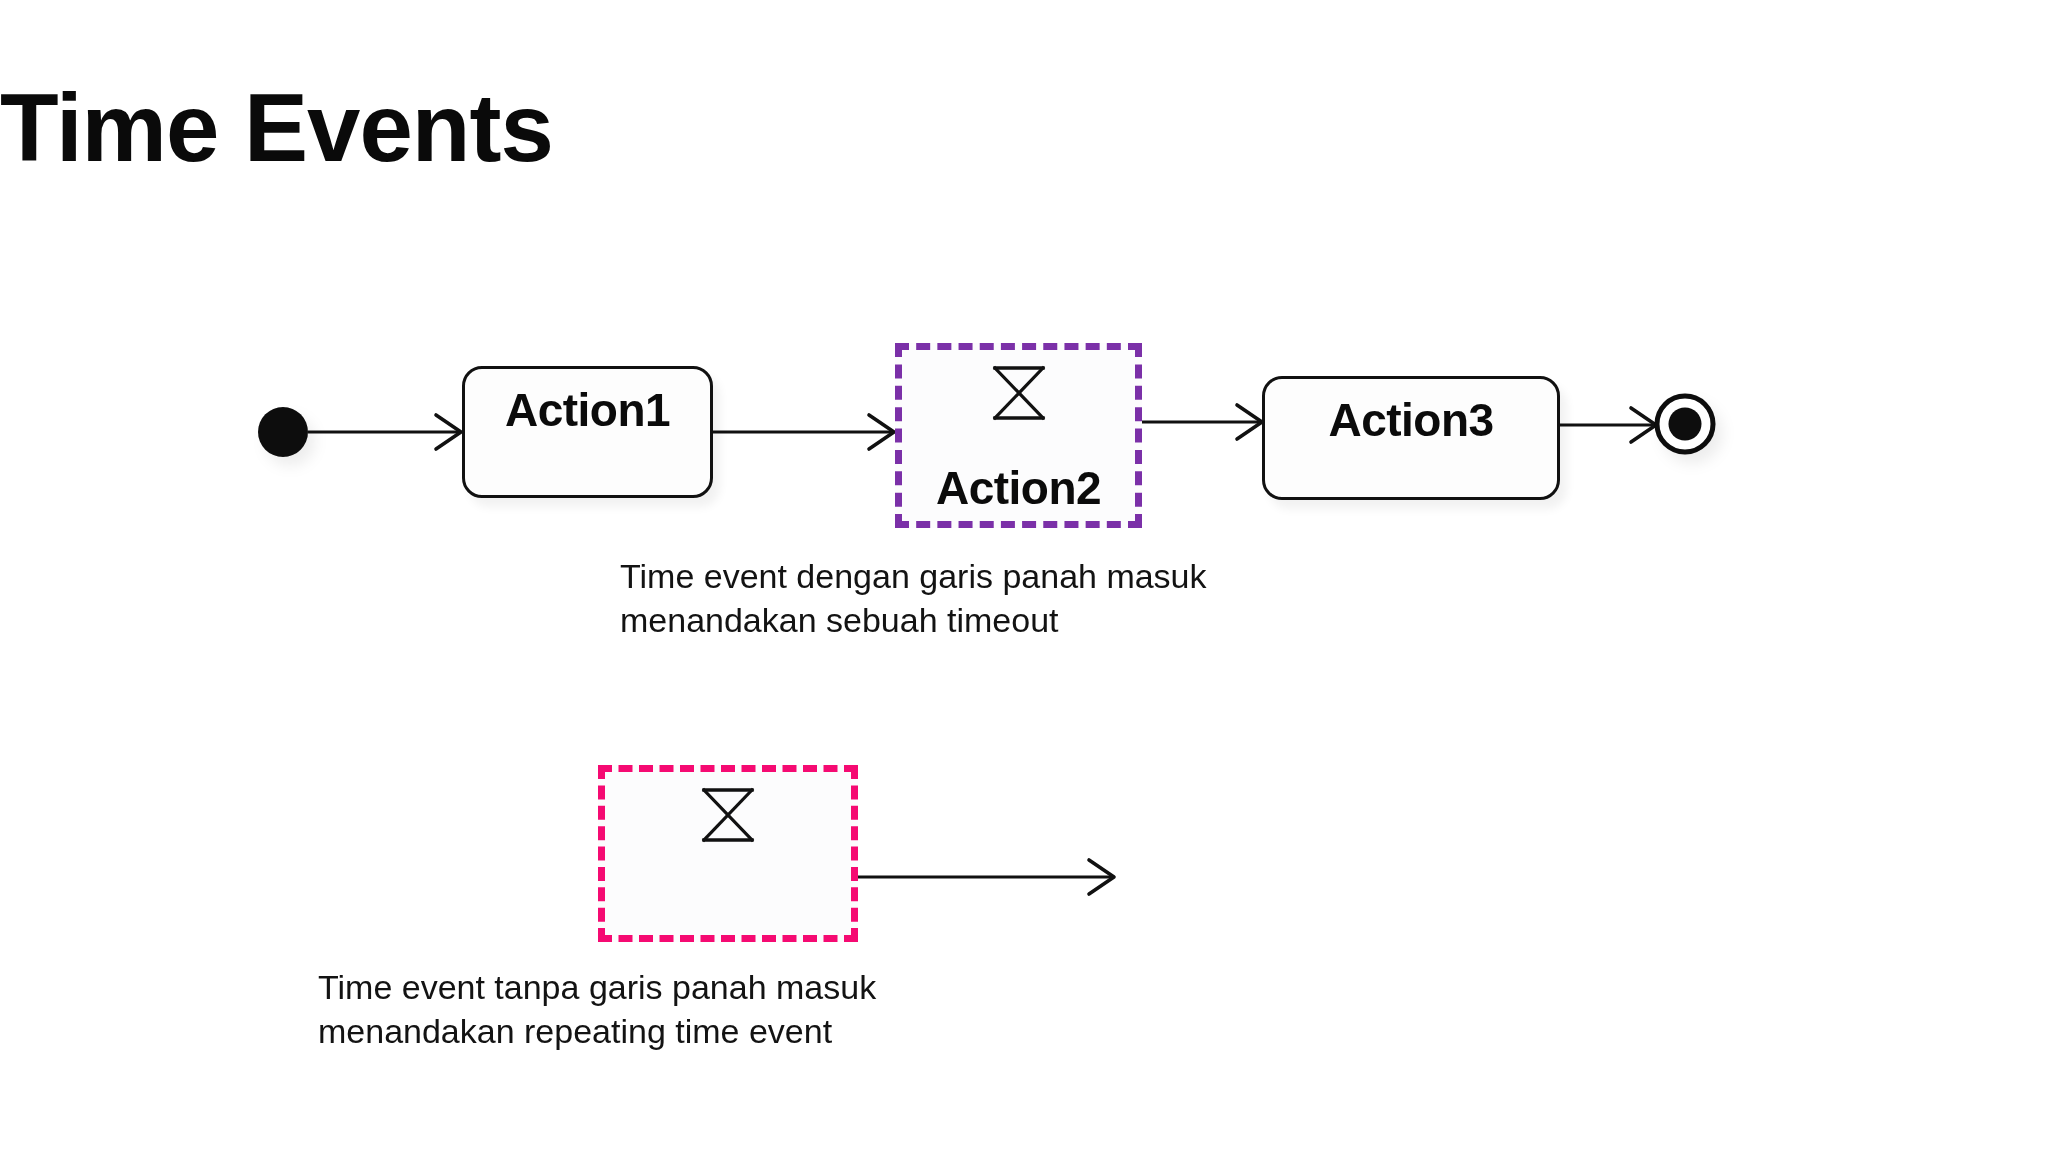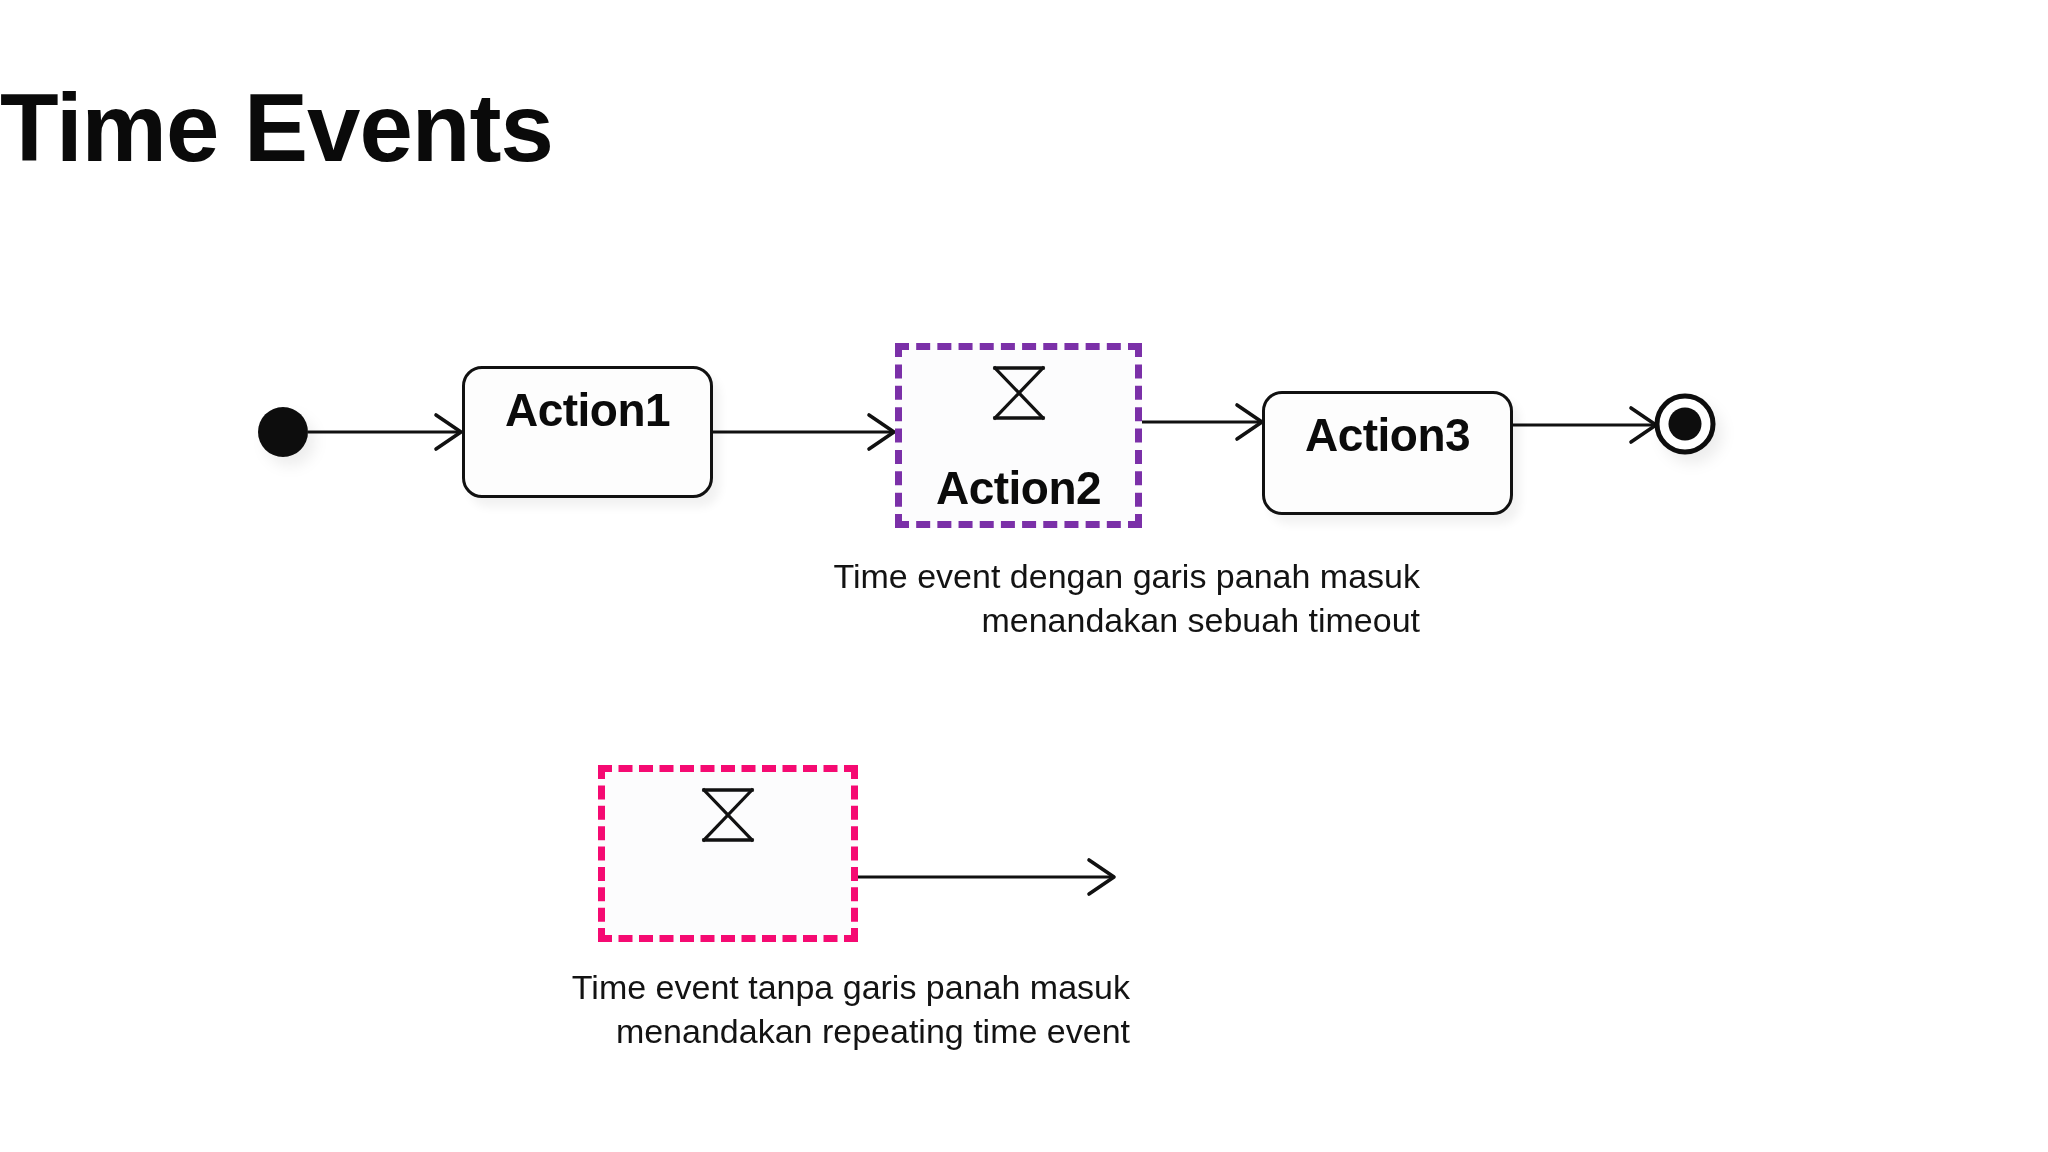--- a/index.html
+++ b/index.html
@@ -95,21 +95,21 @@
   .time-event-box .hourglass {
     position: absolute;
     left: 50%;
     transform: translateX(-50%);
     top: 12px;
   }
 
   
   .caption {
     position: absolute;
-    text-align: right;
+    text-align: left;
     font-family: "Liberation Sans", sans-serif;
     font-size: 34px;
     font-weight: 400;
     color: #131313;
     line-height: 1.30;
     white-space: pre-line;
   }
 </style>
 </head>
 <body>
@@ -170,35 +170,35 @@
       <svg width="62" height="62" viewBox="0 0 62 62" xmlns="http://www.w3.org/2000/svg">
         <line x1="7" y1="6" x2="55" y2="6" stroke="#111111" stroke-width="3.4" stroke-linecap="square"></line>
         <line x1="7" y1="56" x2="55" y2="56" stroke="#111111" stroke-width="3.4" stroke-linecap="square"></line>
         <line x1="7" y1="6" x2="55" y2="56" stroke="#111111" stroke-width="3.2" stroke-linecap="square"></line>
         <line x1="55" y1="6" x2="7" y2="56" stroke="#111111" stroke-width="3.2" stroke-linecap="square"></line>
       </svg>
     </span>
     <div class="te-label">Action2</div>
   </div>
 
-  <div class="action-box" style="left:1262px; top:391px; width:251px; height:124px;">
+  <div class="action-box" style="left:1262px; top:376px; width:298px; height:124px;">
     <div class="action-label">Action3</div>
   </div>
 
   <div class="caption" style="left:620px; top:554px; width:800px;">Time event dengan garis panah masuk
 menandakan sebuah timeout</div>
 
   <div class="time-event-box" style="left:598px; top:765px; width:260px; height:177px; border-color:#F50A72;">
     <span class="hourglass">
       <svg width="62" height="62" viewBox="0 0 62 62" xmlns="http://www.w3.org/2000/svg">
         <line x1="7" y1="6" x2="55" y2="6" stroke="#111111" stroke-width="3.4" stroke-linecap="square"></line>
         <line x1="7" y1="56" x2="55" y2="56" stroke="#111111" stroke-width="3.4" stroke-linecap="square"></line>
         <line x1="7" y1="6" x2="55" y2="56" stroke="#111111" stroke-width="3.2" stroke-linecap="square"></line>
         <line x1="55" y1="6" x2="7" y2="56" stroke="#111111" stroke-width="3.2" stroke-linecap="square"></line>
       </svg>
     </span>
   </div>
 
 
-  <div class="caption" style="left:330px; top:965px; width:800px;">Time event tanpa garis panah masuk
+  <div class="caption" style="left:318px; top:965px; width:800px;">Time event tanpa garis panah masuk
 menandakan repeating time event</div>
 
 </div>
 
 </body></html>

